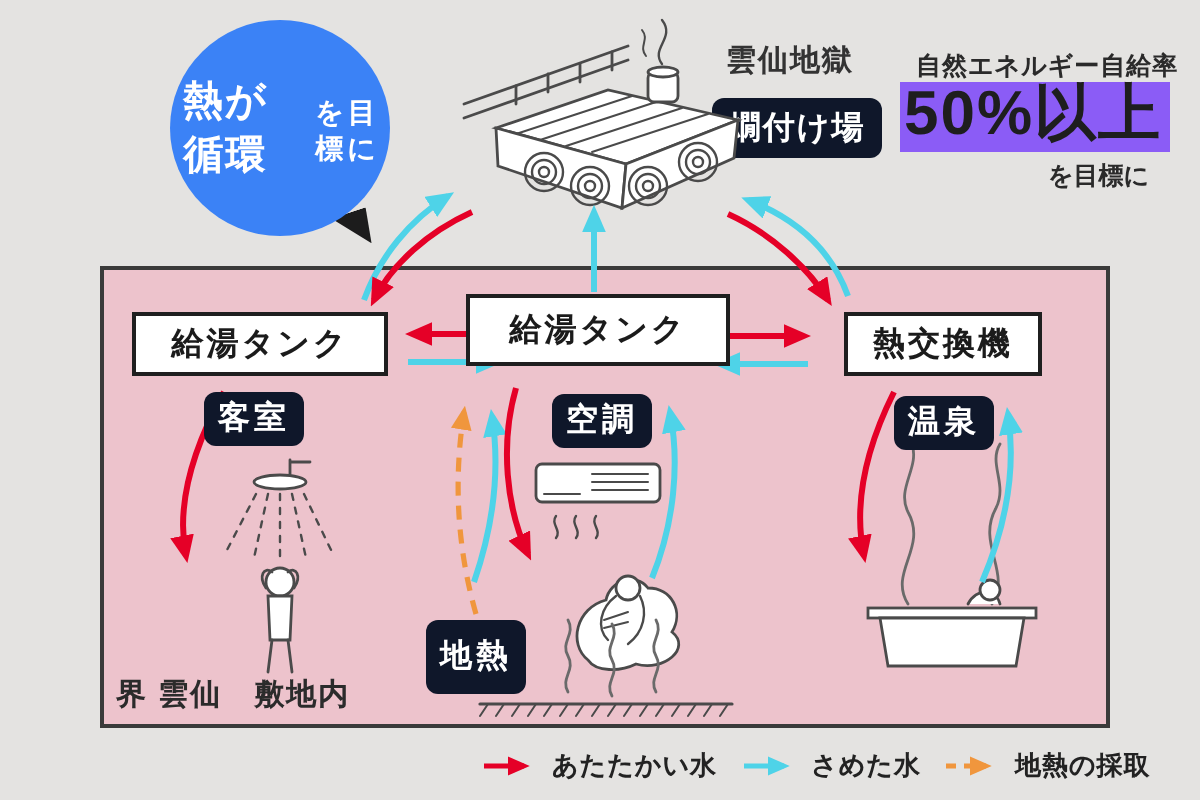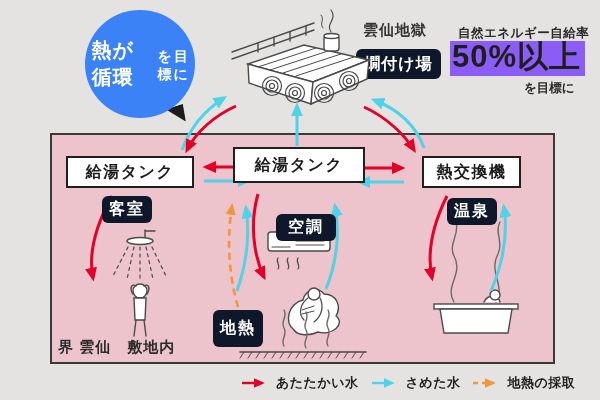--- a/index.html
+++ b/index.html
@@ -51,21 +51,21 @@
     background:#fff; border:2px solid #1f1f1f; z-index:6;
     display:flex; align-items:center; justify-content:center;
     font-size:16px; font-weight:700; letter-spacing:1.5px; color:#1b1b1b;
   }
   .node-tank      { left:66px;  top:156px; width:128px; height:32px; }
   .node-heatpump  { left:233px; top:147px; width:132px; height:36px; }
   .node-exchanger { left:412px; top:156px; width:99px; height:32px;margin-left:10px; }
 
   .zone-badge { z-index:6; font-size:16px; letter-spacing:2px; }
   .badge-guest { left:102px; top:196px; width:50px; height:27px; }
-  .badge-hvac  { left:276px; top:214px; width:60px; height:27px; }
+  .badge-hvac  { left:276px; top:197px; width:50px; height:27px; }
   .badge-onsen { left:447px; top:198px; width:50px; height:27px; }
   .badge-geo   { left:213px; top:310px; width:50px; height:37px; }
 
   .area-label { left:58px; top:338px; font-size:15px; font-weight:700; color:#2b2b2b; letter-spacing:1px; z-index:6; }
 
   
   .legend { left:240px; top:374px; display:flex; align-items:center; gap:11px; z-index:6; }
   .legend-item { display:flex; align-items:center; gap:4px;justify-content:center; }
   .legend-label { font-size:13px; font-weight:700; color:#222; letter-spacing:0.5px; }
 

